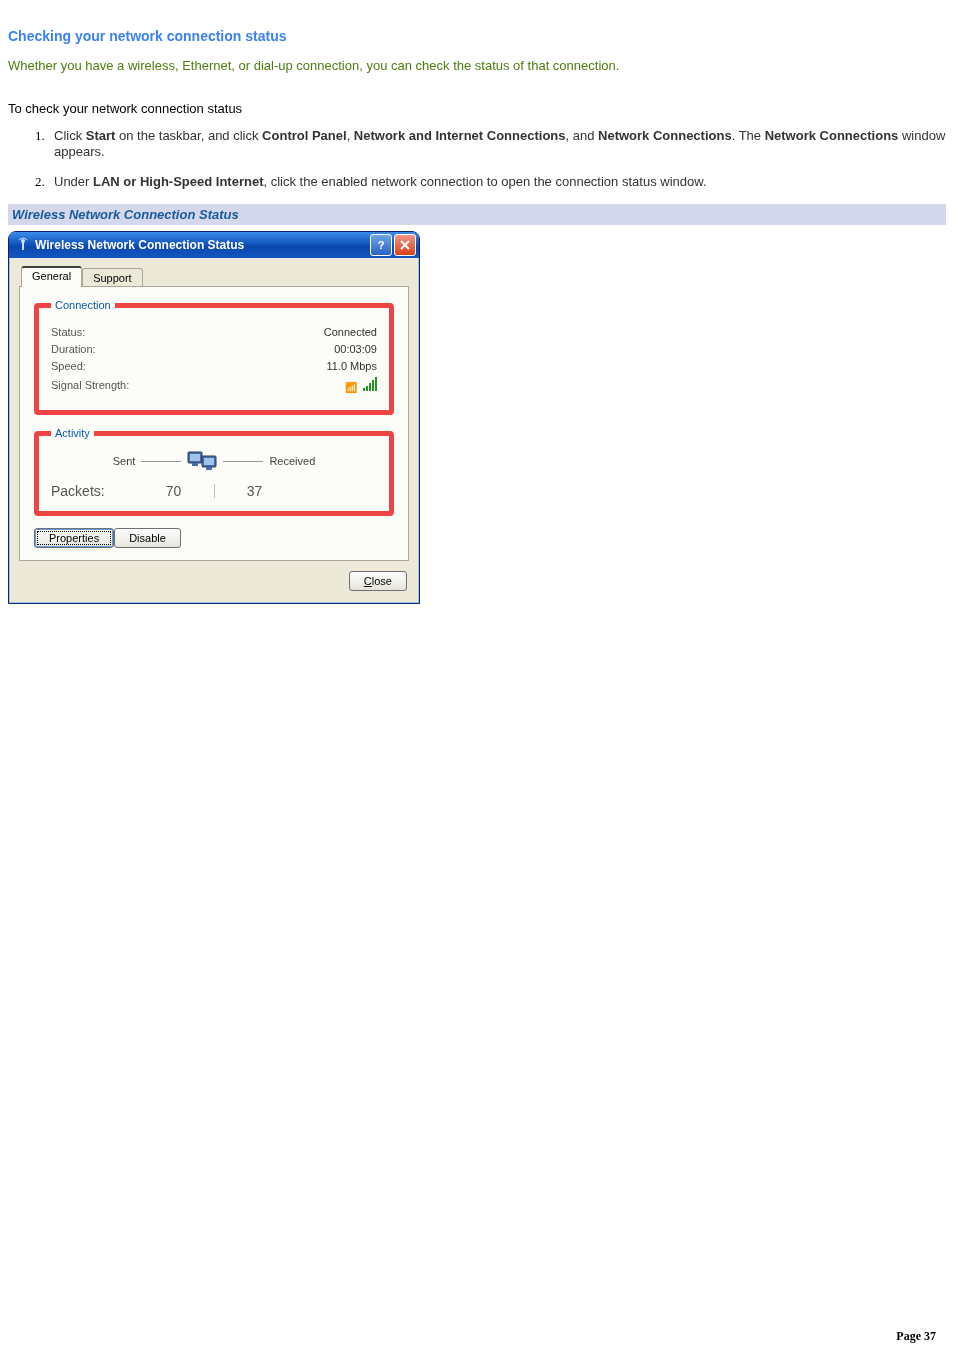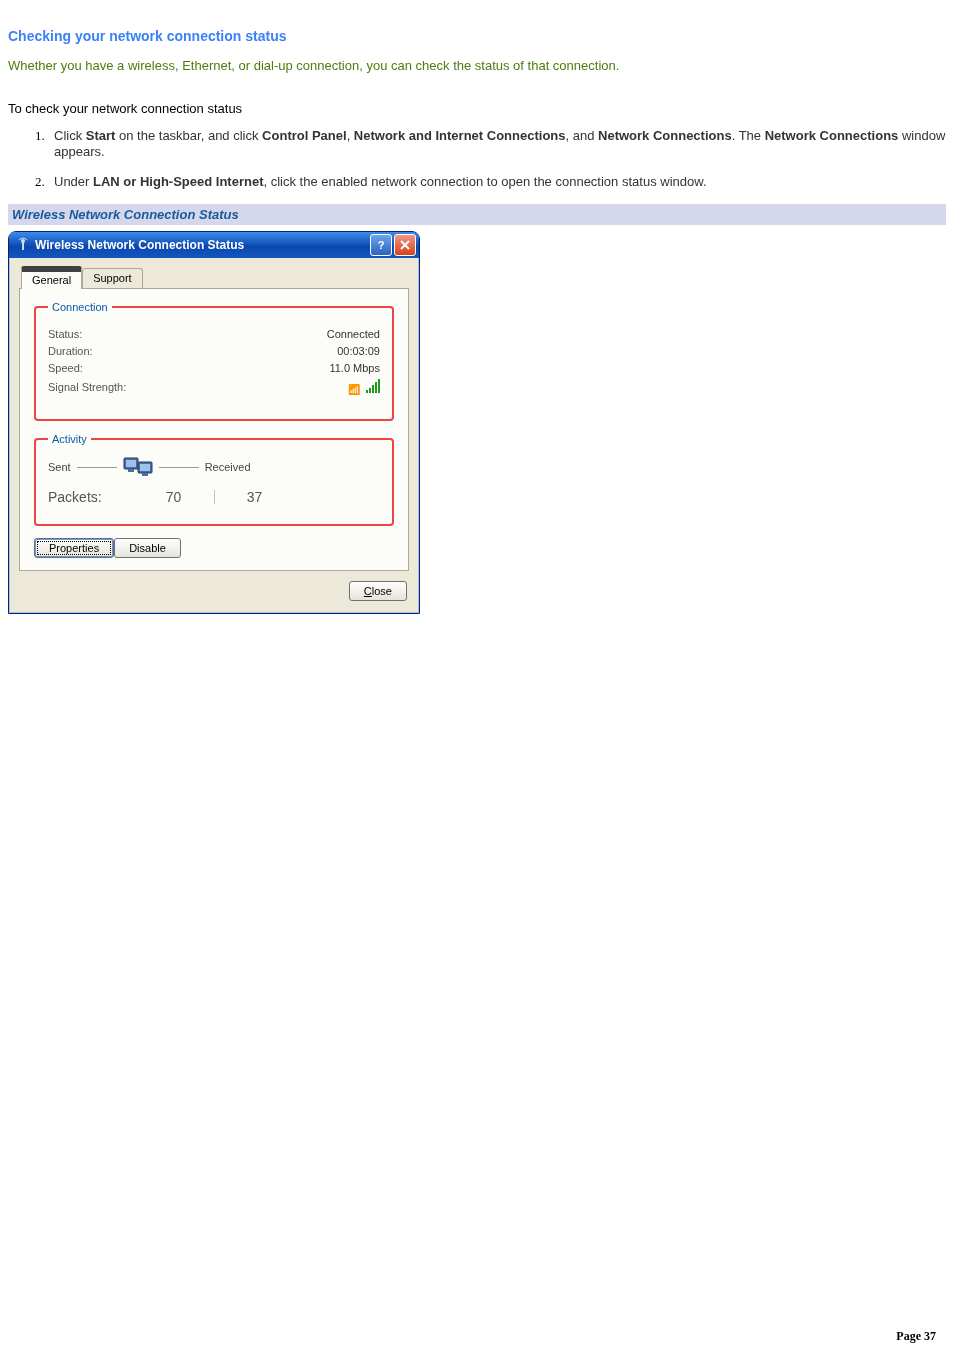--- a/index.html
+++ b/index.html
@@ -128,38 +128,38 @@
       background: #ece9d8;
       padding: 3px 10px;
       font-size: 11px;
       border-radius: 3px 3px 0 0;
       position: relative;
       cursor: default;
     }
     .xp-tab.active {
       background: #fcfcf9;
       z-index: 2;
-      border-top: 6px solid #404040;
+      border-top: 2px solid #404040;
       padding-top: 2px;
     }
     .xp-tab:not(.active) {
       margin-top: 2px;
     }
     .xp-tab-panel {
       border: 1px solid #aca899;
       background: #fcfcf9;
       padding: 12px 14px 12px 14px;
       position: relative;
       z-index: 1;
     }
     fieldset.xp-group {
-      border: 2px solid #ef4444;
+      border: 5px solid #ef4444;
       border-radius: 4px;
       margin: 0 0 12px 0;
-      padding: 10px 12px 19px 12px;
+      padding: 10px 12px 12px 12px;
     }
     fieldset.xp-group legend {
       color: #0a5aa8;
       font-size: 11px;
       padding: 0 4px;
     }
     .row {
       display: flex;
       justify-content: space-between;
       align-items: center;
@@ -178,20 +178,21 @@
       height: 14px;
     }
     .bar {
       width: 2px;
       background: #1f9a1f;
       display: inline-block;
     }
     .activity-line {
       display: flex;
       align-items: center;
+      justify-content: center;
       gap: 6px;
       margin-bottom: 10px;
       font-size: 11px;
       color: #444;
     }
     .hline {
       flex: 0 0 40px;
       height: 1px;
       background: #999;
     }

